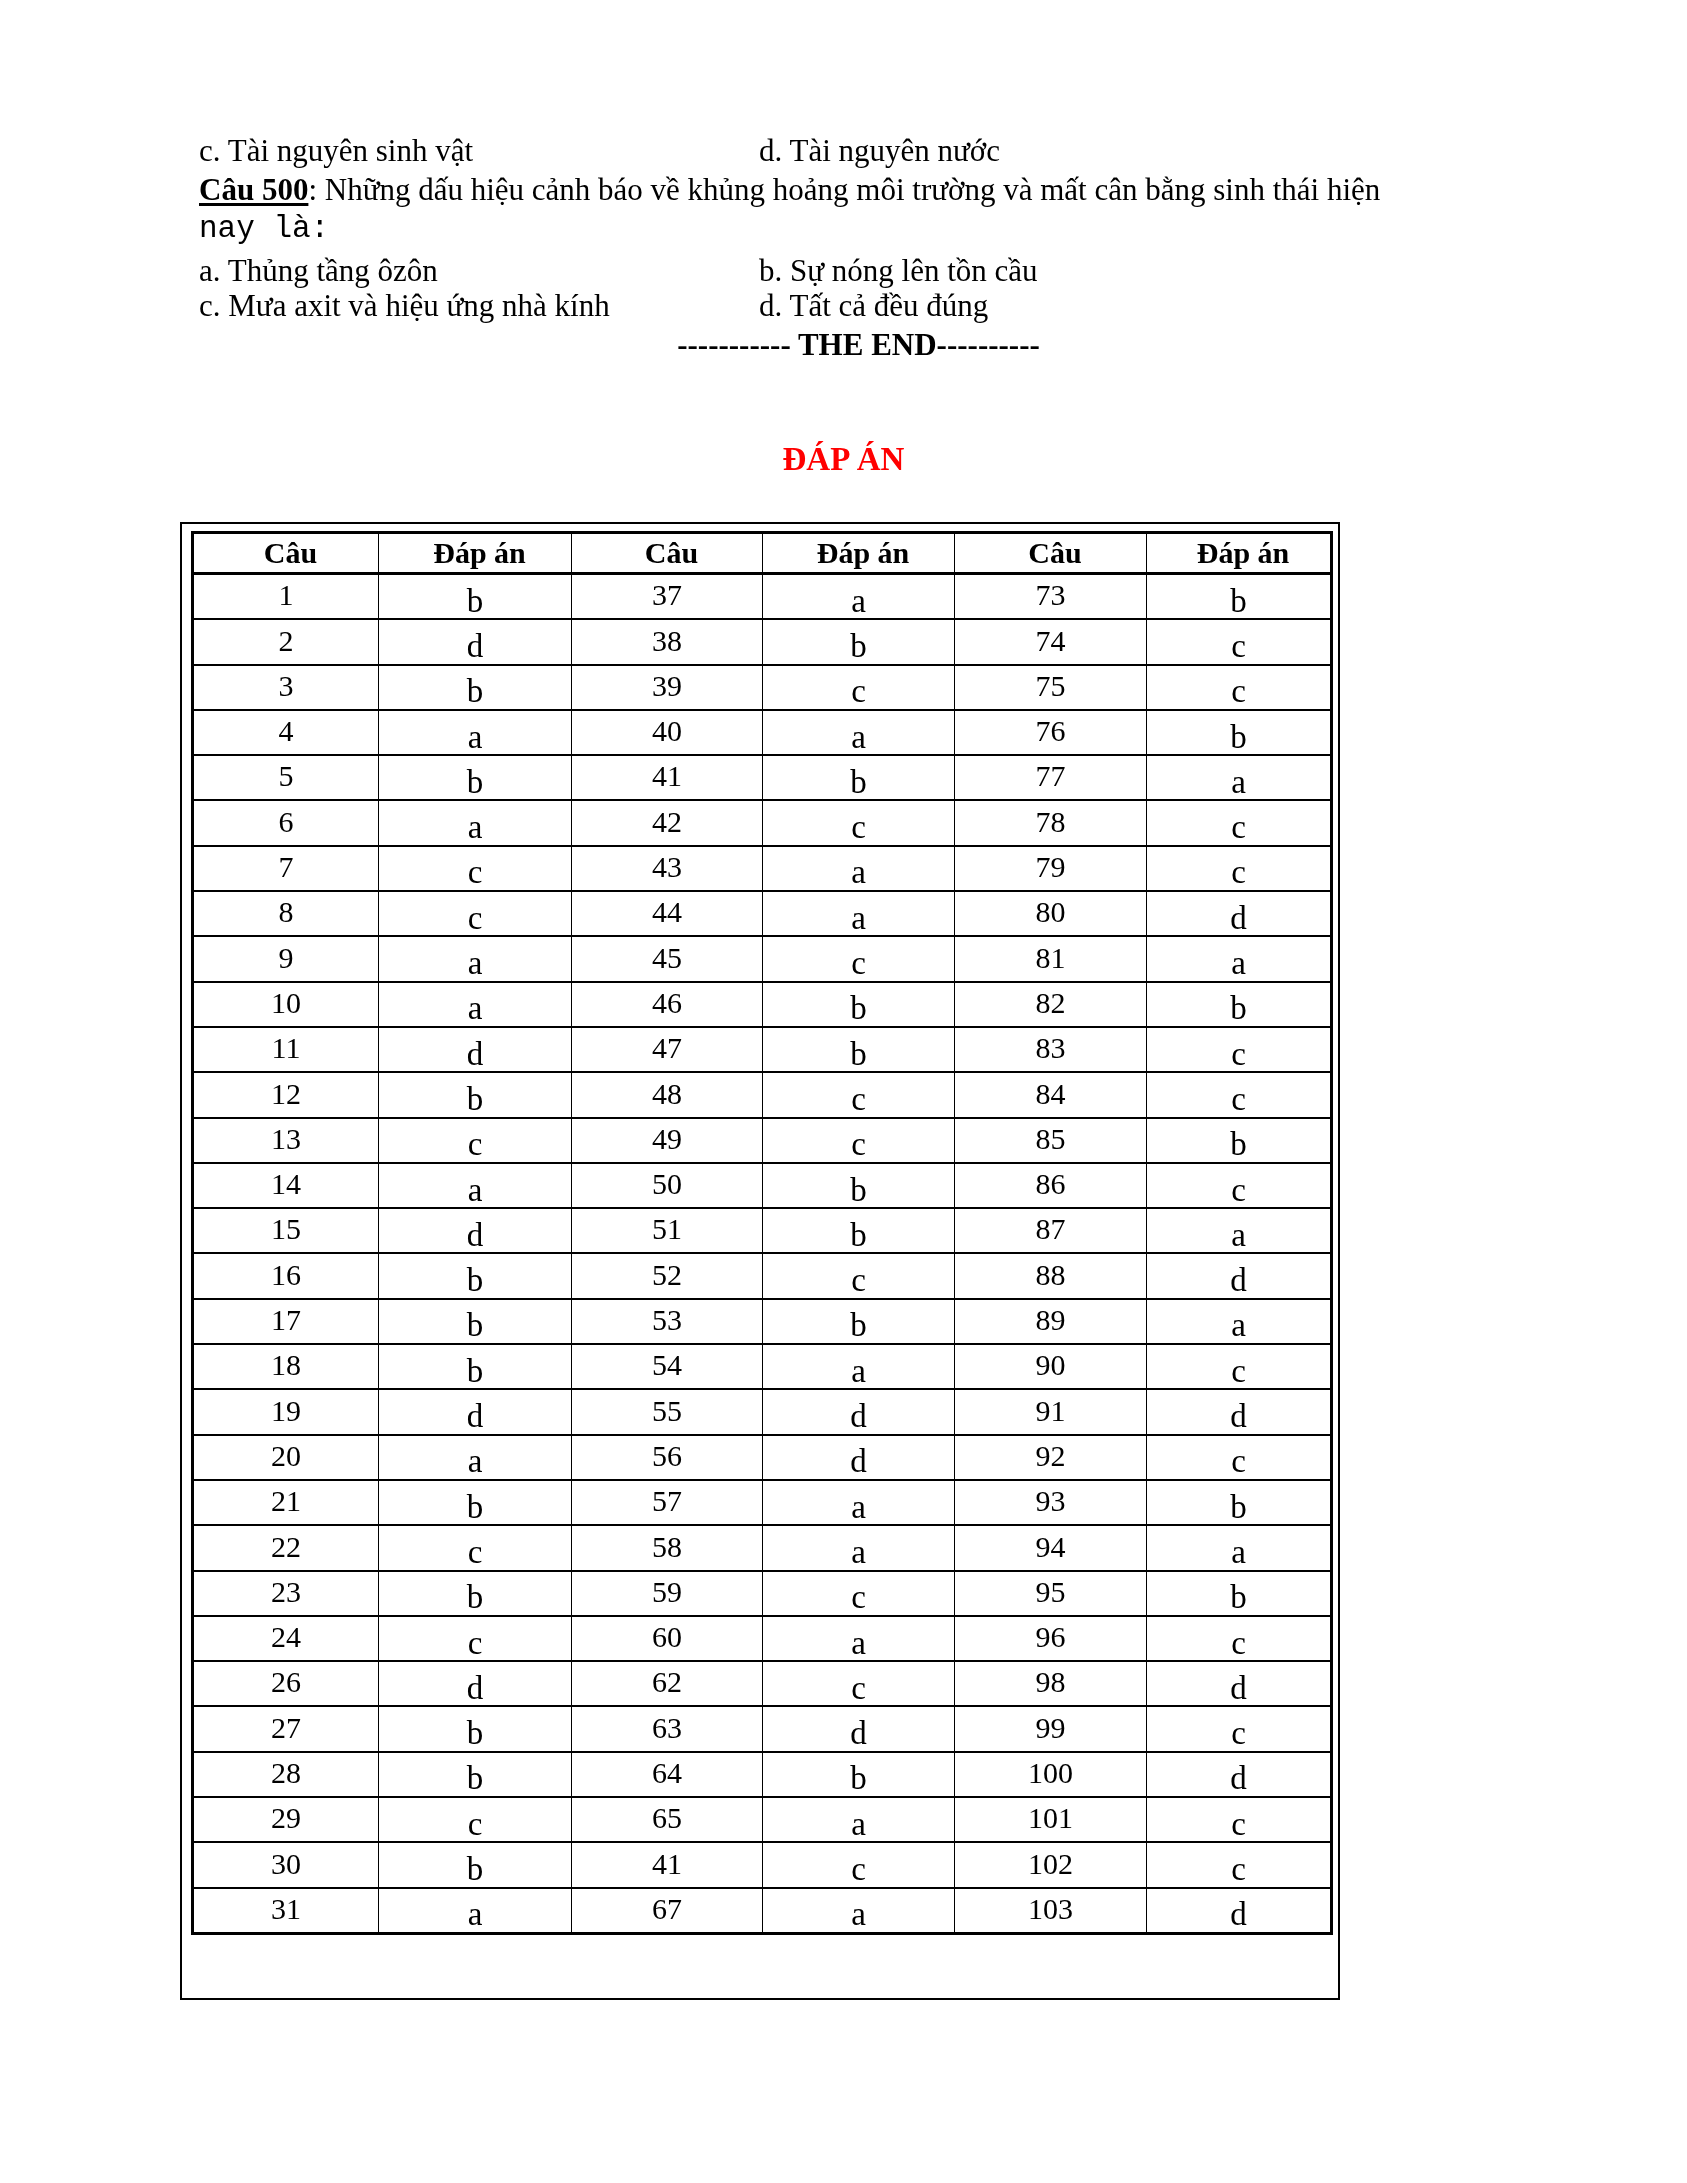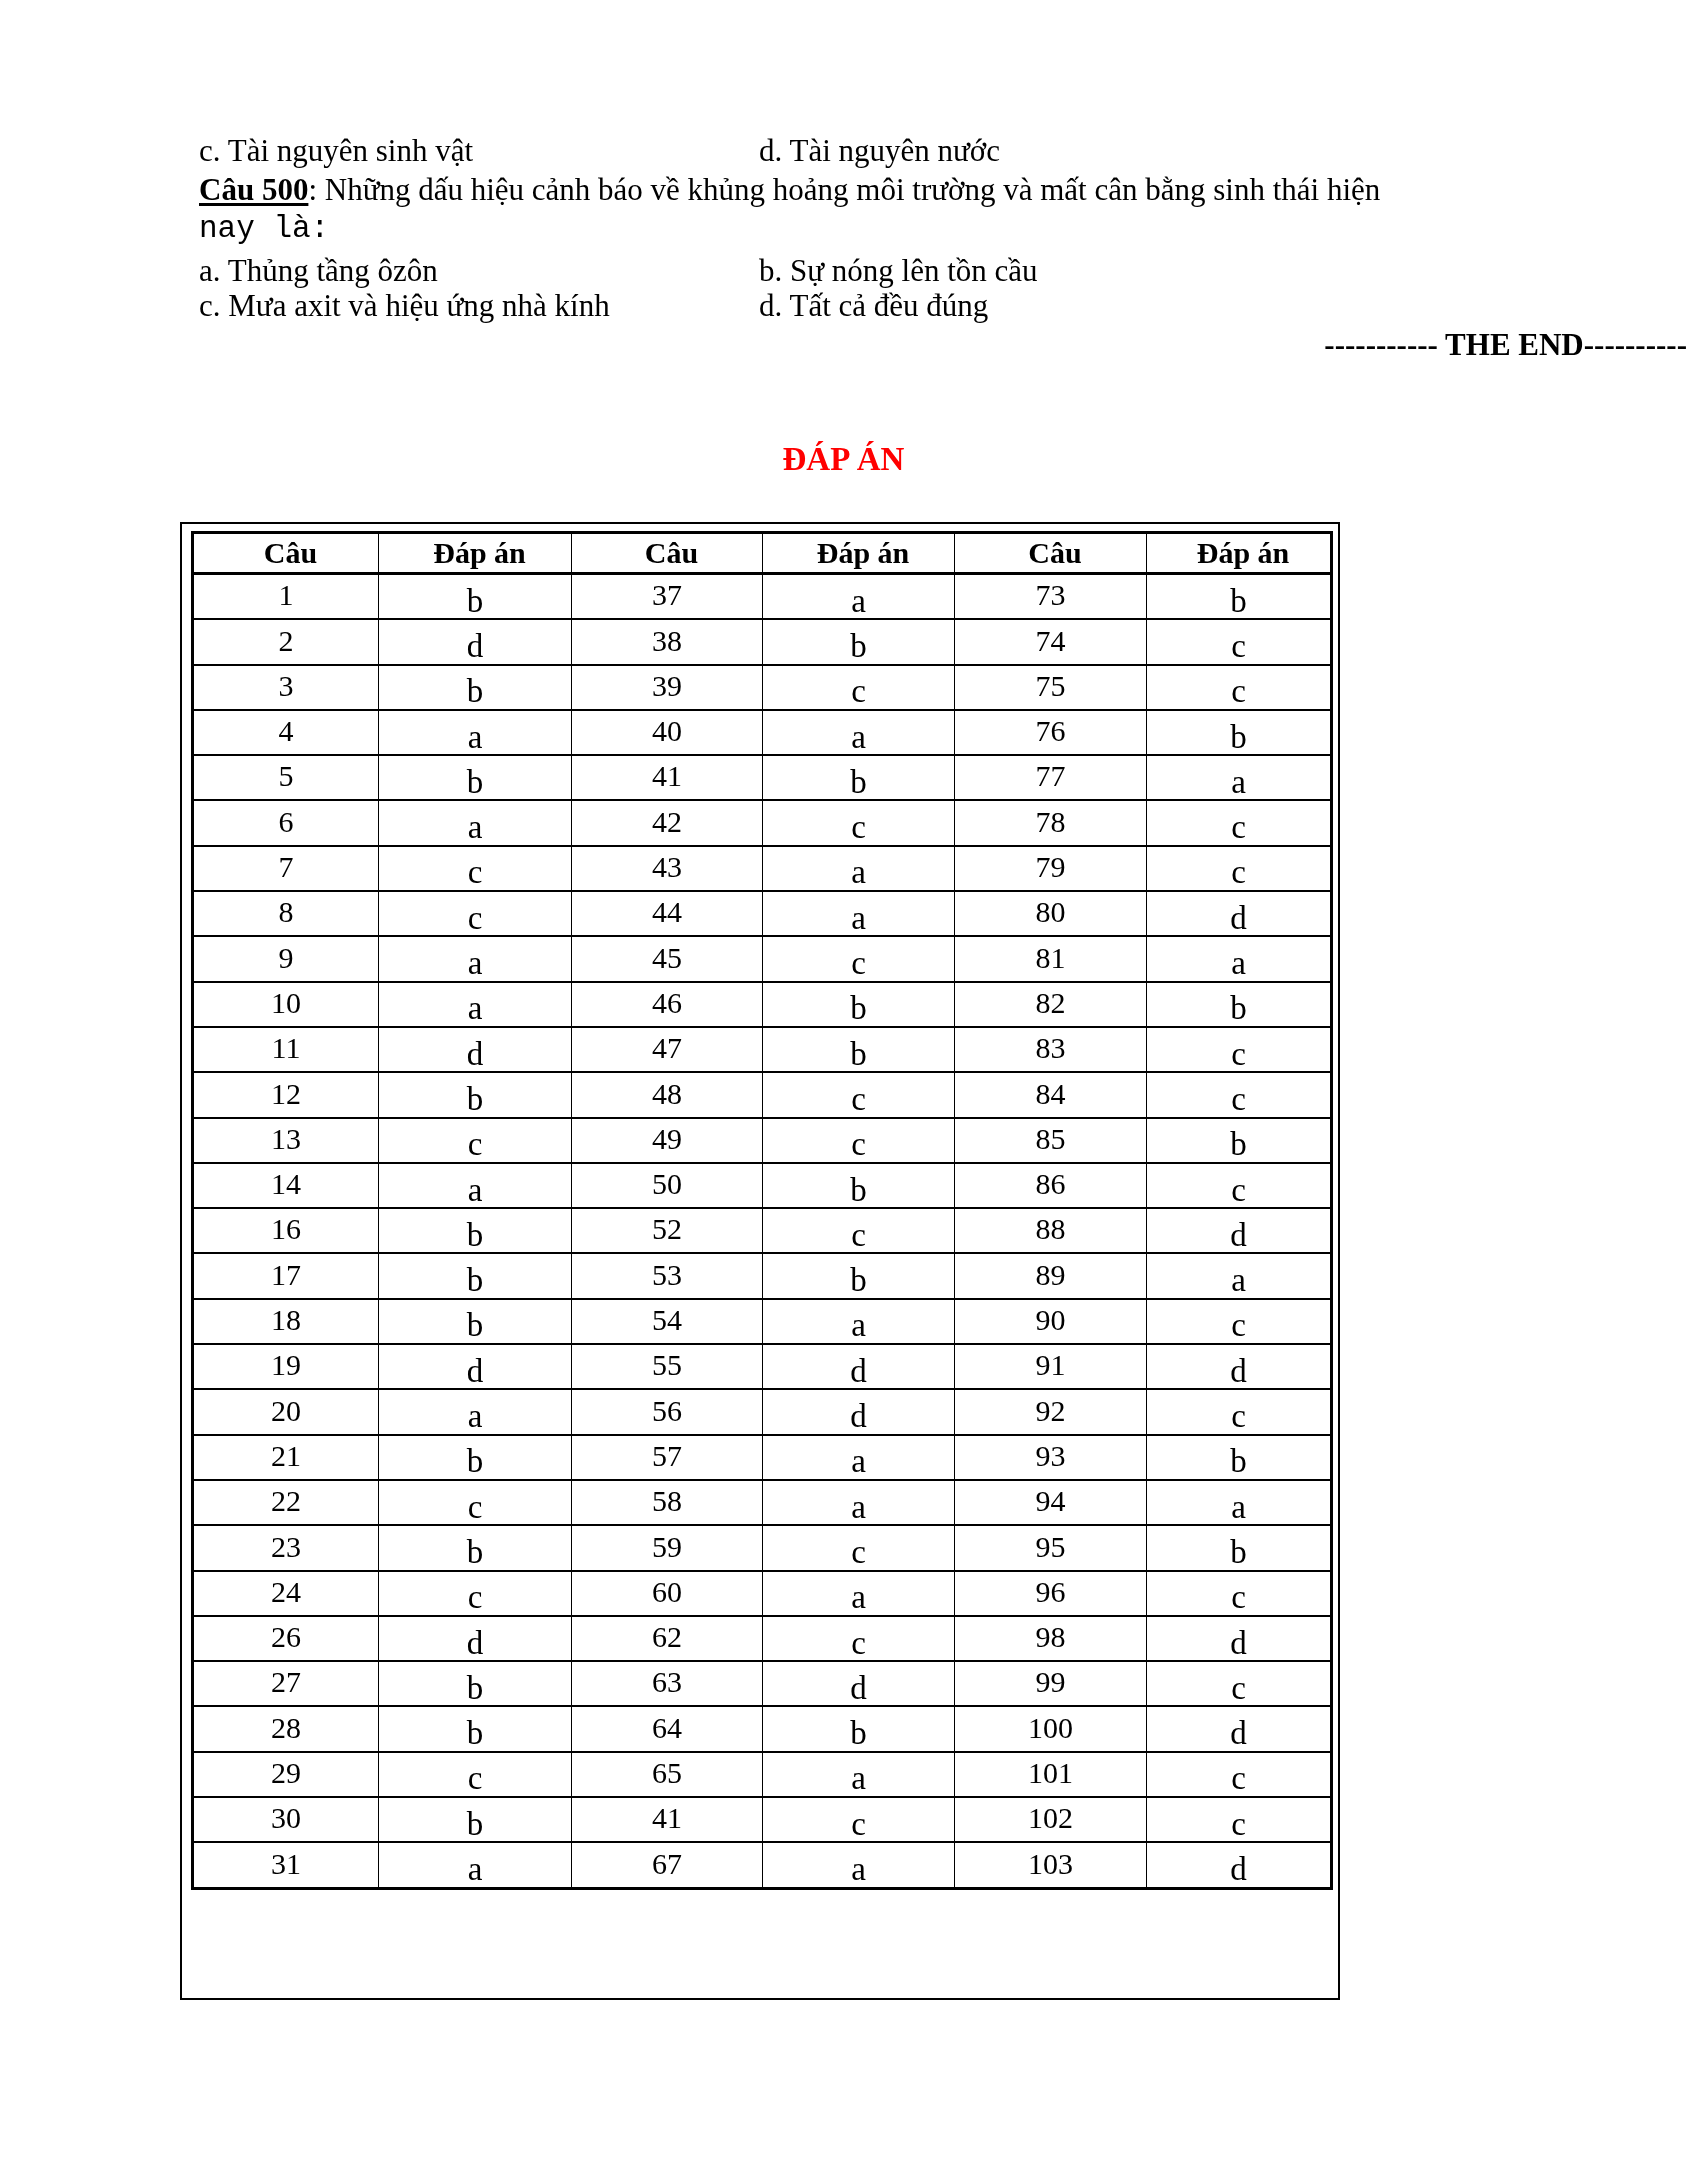--- a/index.html
+++ b/index.html
@@ -1,21 +1,21 @@
 <!DOCTYPE html>
 <html style="font-size:10.6px"><head>
 <meta charset="utf-8">
 <style>
   html, body { margin:0; padding:0; background:#ffffff; }
   body { width:1687px; height:2183px; position:relative; overflow:hidden;
          font-family:"Liberation Serif", "DejaVu Serif", serif; color:#000; }
   .line { position:absolute; left:199px; font-size:31px; line-height:38px; white-space:nowrap; }
   .col2 { position:absolute; left:548px;margin-left:12px; }
   .q-label { font-weight:bold; text-decoration:underline; text-decoration-thickness:3.3px; text-underline-offset:3.3px;margin-top:35px; }
-  .the-end { position:absolute; left:0; width:1687px; top:326px; text-align:right; font-weight:bold;
+  .the-end { position:absolute; left:0; width:1687px; top:326px; text-align:center; font-weight:bold;
              font-size:31px; line-height:38px; padding-left:30px; box-sizing:border-box; }
   .title { position:absolute; left:0; width:1687px; top:439px; text-align:center; font-weight:bold;
            font-size:33px; line-height:40px; color:#FF0000; padding-left:-6.6px; }
   .frame { position:absolute; left:180px; top:522px; width:1160px; height:1478px;
            border:2.6px solid #000; border-right-width:2px; border-left-width:2px; box-sizing:border-box; }
   table.answers { position:absolute; left:191px; top:531px; border-collapse:collapse;
                   border:3.3px solid #000; table-layout:fixed; }
   table.answers td, table.answers th { border-left:0.7px solid #000; border-right:0.7px solid #000;
       border-top:2px solid #000; border-bottom:2px solid #000; height:42px; padding:0; text-align:center;
       vertical-align:middle; font-size:30px; line-height:30px; }
@@ -177,20 +177,28 @@
       </tr>
       <tr>
         <td class="q">14</td>
         <td class="a">a</td>
         <td class="q">50</td>
         <td class="a">b</td>
         <td class="q">86</td>
         <td class="a">c</td>
       </tr>
       <tr>
+        <td class="q">15</td>
+        <td class="a">d</td>
+        <td class="q">51</td>
+        <td class="a">b</td>
+        <td class="q">87</td>
+        <td class="a">a</td>
+      </tr>
+      <tr>
         <td class="q">16</td>
         <td class="a">b</td>
         <td class="q">52</td>
         <td class="a">c</td>
         <td class="q">88</td>
         <td class="a">d</td>
       </tr>
       <tr>
         <td class="q">17</td>
         <td class="a">b</td>

